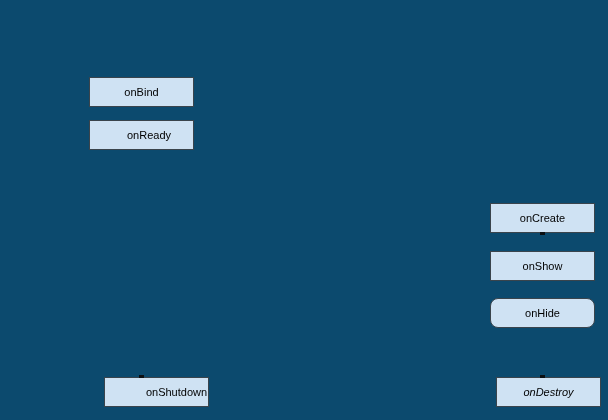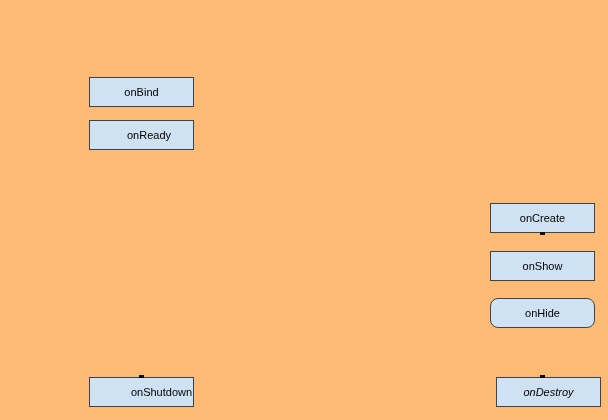--- a/index.html
+++ b/index.html
@@ -4,21 +4,21 @@
 <style>
   html, body {
     margin: 0;
     padding: 0;
     background: #000000;
   }
   #canvas {
     position: relative;
     width: 608px;
     height: 420px;
-    background: #fdba74;
+    background: #0c4a6e;
     overflow: hidden;
     font-family: "Liberation Sans", sans-serif;
   }
   .node {
     position: absolute;
     box-sizing: border-box;
     width: 105px;
     height: 30px;
     background: #cfe2f3;
     border: 1px solid #3a444c;
@@ -31,21 +31,21 @@
     white-space: nowrap;
   }
   
   #node-onbind       { left: 89px;  top: 77px;  }
   #node-onready      { left: 89px;  top: 120px; padding-left: 15px; }
   #node-onnewsession { left: 263px; top: 160px; height: 31px; }
   #node-oncreate     { left: 490px; top: 203px; }
   #node-onshow       { left: 490px; top: 251px; }
   #node-onhide       { left: 490px; top: 298px; border-radius: 8px; }
   #node-ondestroy    { left: 496px; top: 377px; font-style: italic; }
-  #node-onshutdown   { left: 89px;  top: 377px; padding-left: 40px; }
+  #node-onshutdown   { left: 104px;  top: 377px; padding-left: 40px; }
 
   
   .arrow-tip {
     position: absolute;
     width: 5px;
     height: 3px;
     background: #0b0f12;
   }
   #tip-onshutdown { left: 139px; top: 375px; }
   #tip-ondestroy  { left: 540px; top: 375px; }

